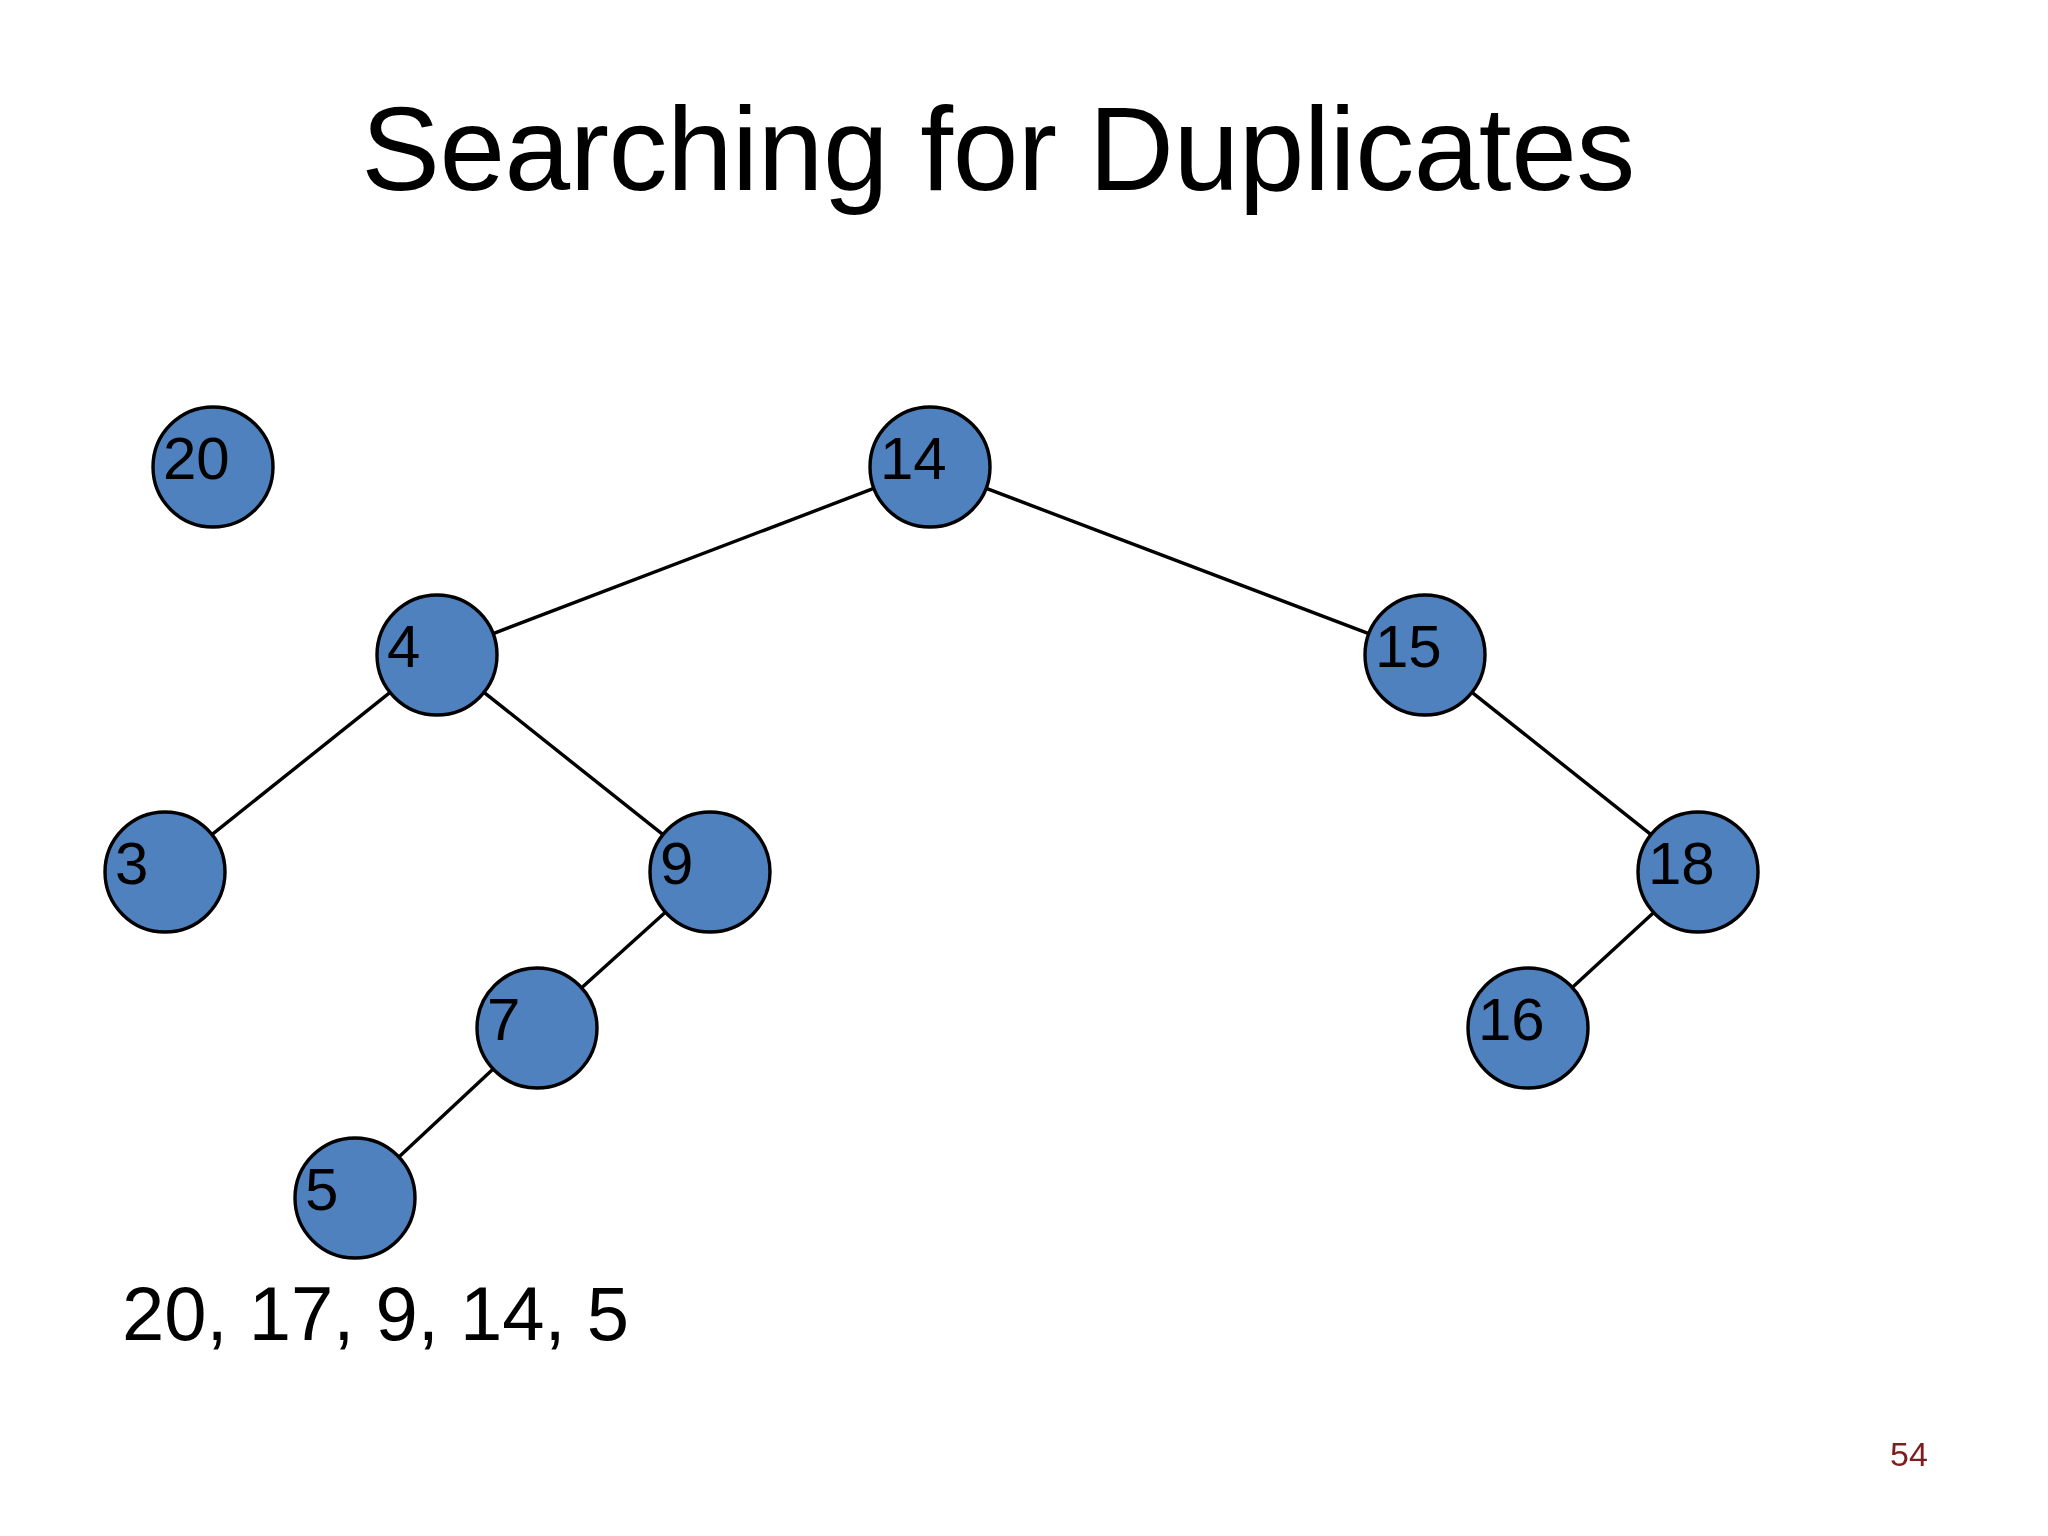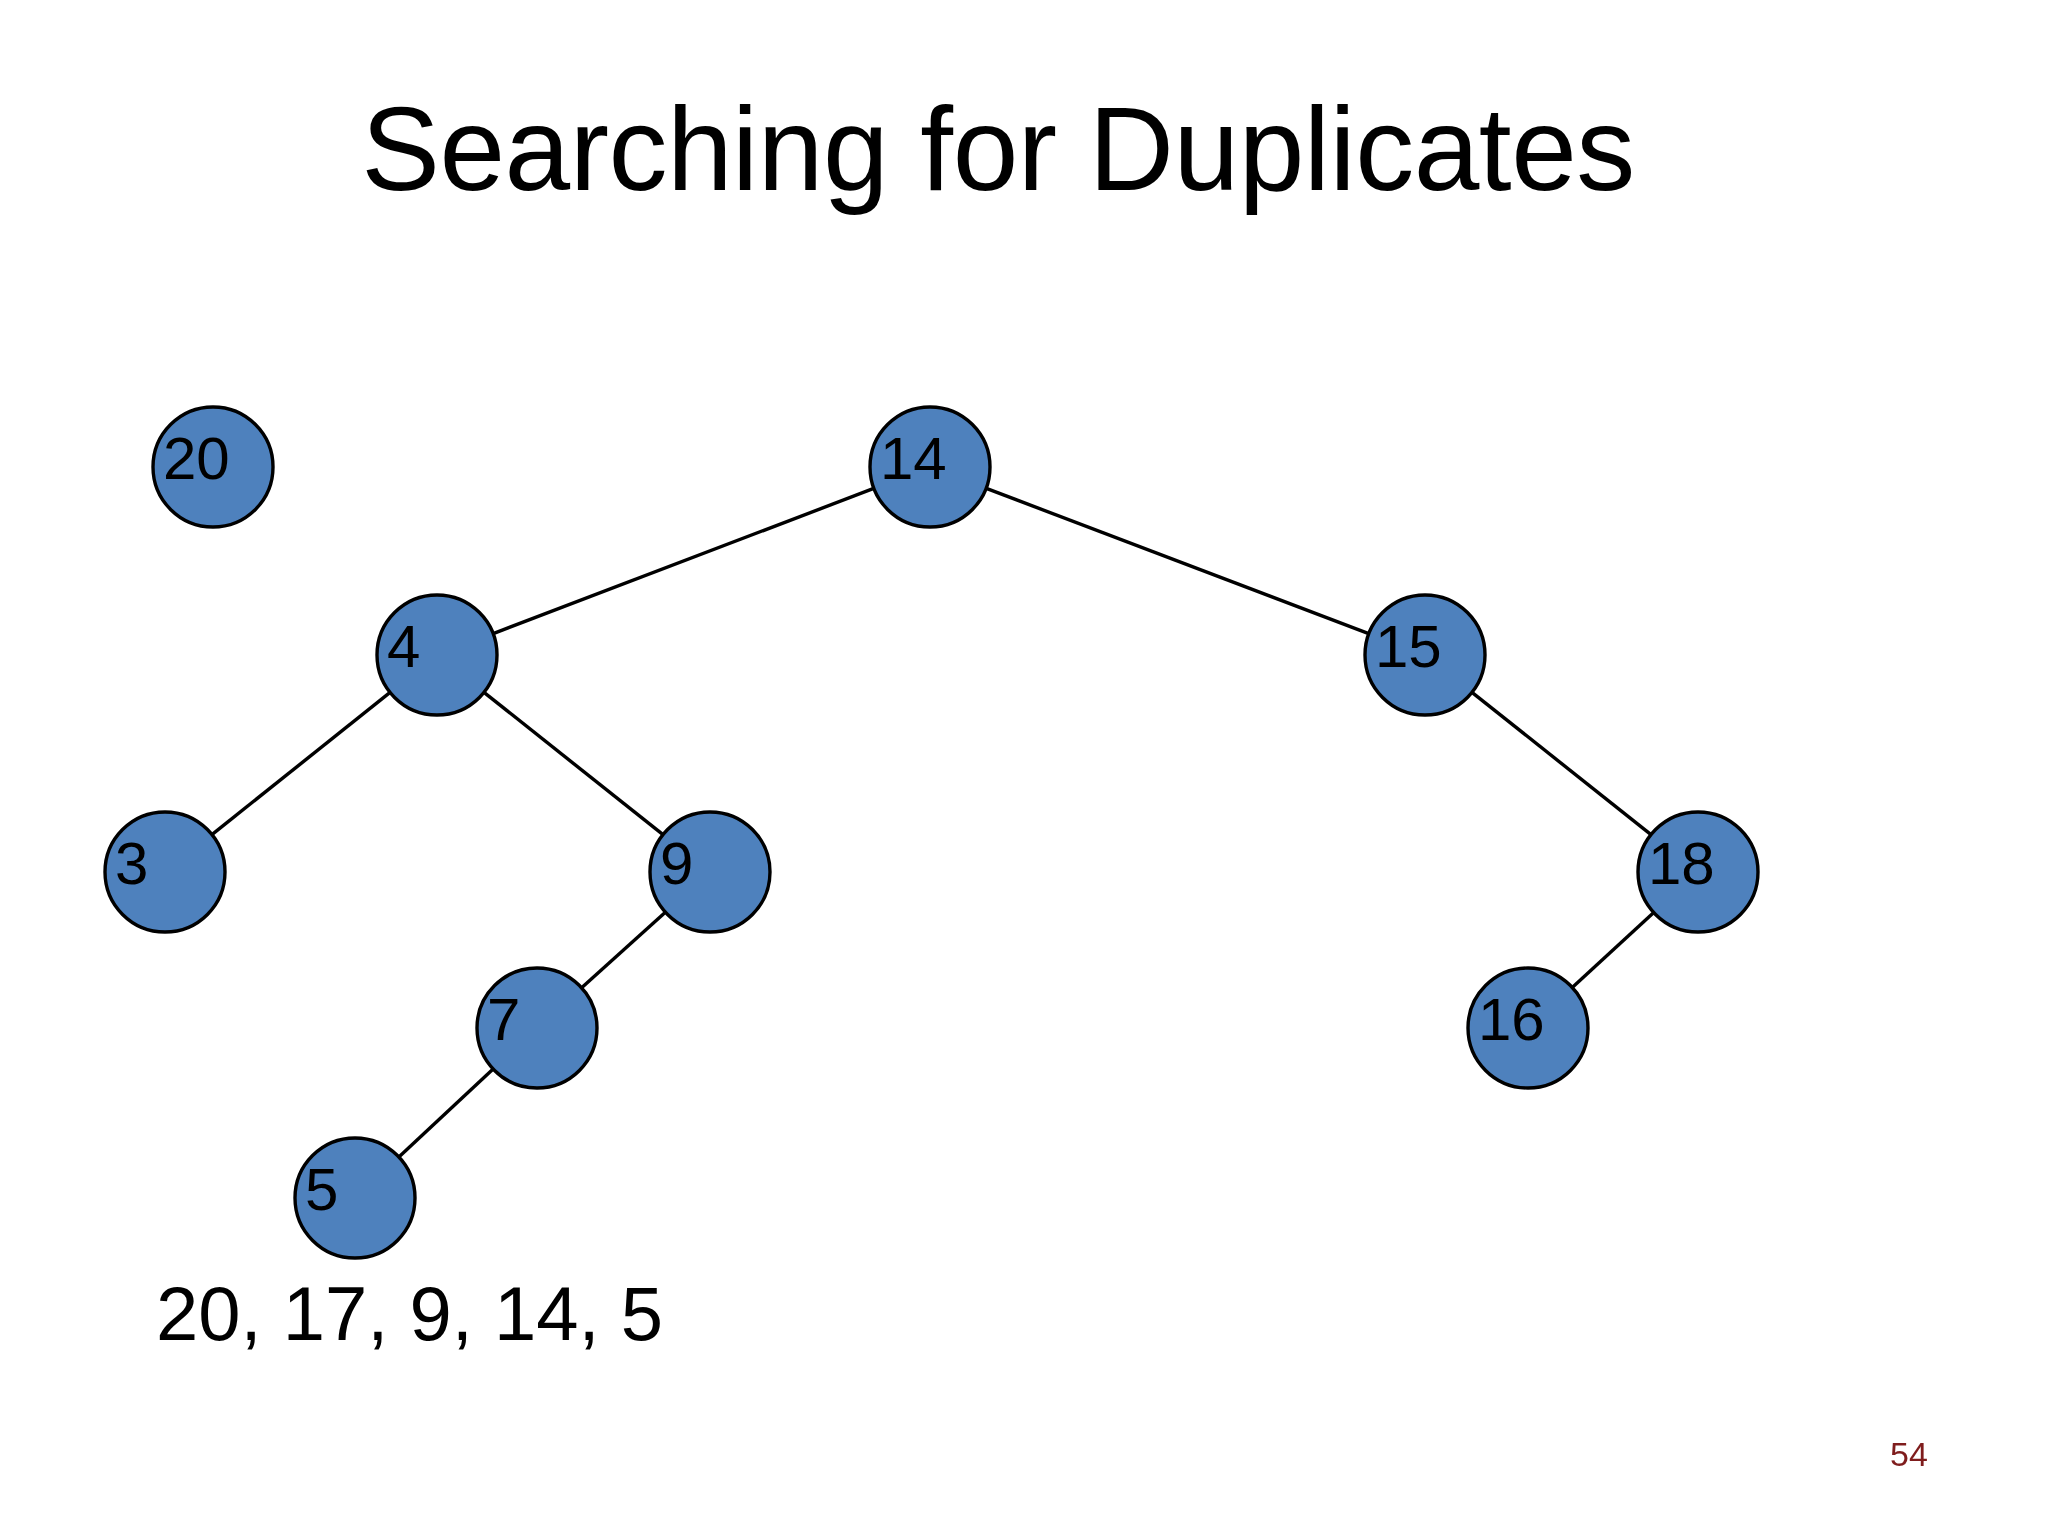--- a/index.html
+++ b/index.html
@@ -56,21 +56,20 @@
   #sequence-text {
     position: absolute;
     left: 122px;
     top: 1276px;
     font-family: "Liberation Sans", sans-serif;
     font-size: 76px;
     font-weight: 400;
     color: #000000;
     line-height: 1.0;
     white-space: nowrap;
-    margin-left: 34px;
   }
   #page-number {
     position: absolute;
     left: 1890px;
     top: 1437px;
     font-family: "Liberation Sans", sans-serif;
     font-size: 34px;
     color: #7f1d1d;
     line-height: 1.0;
   }

